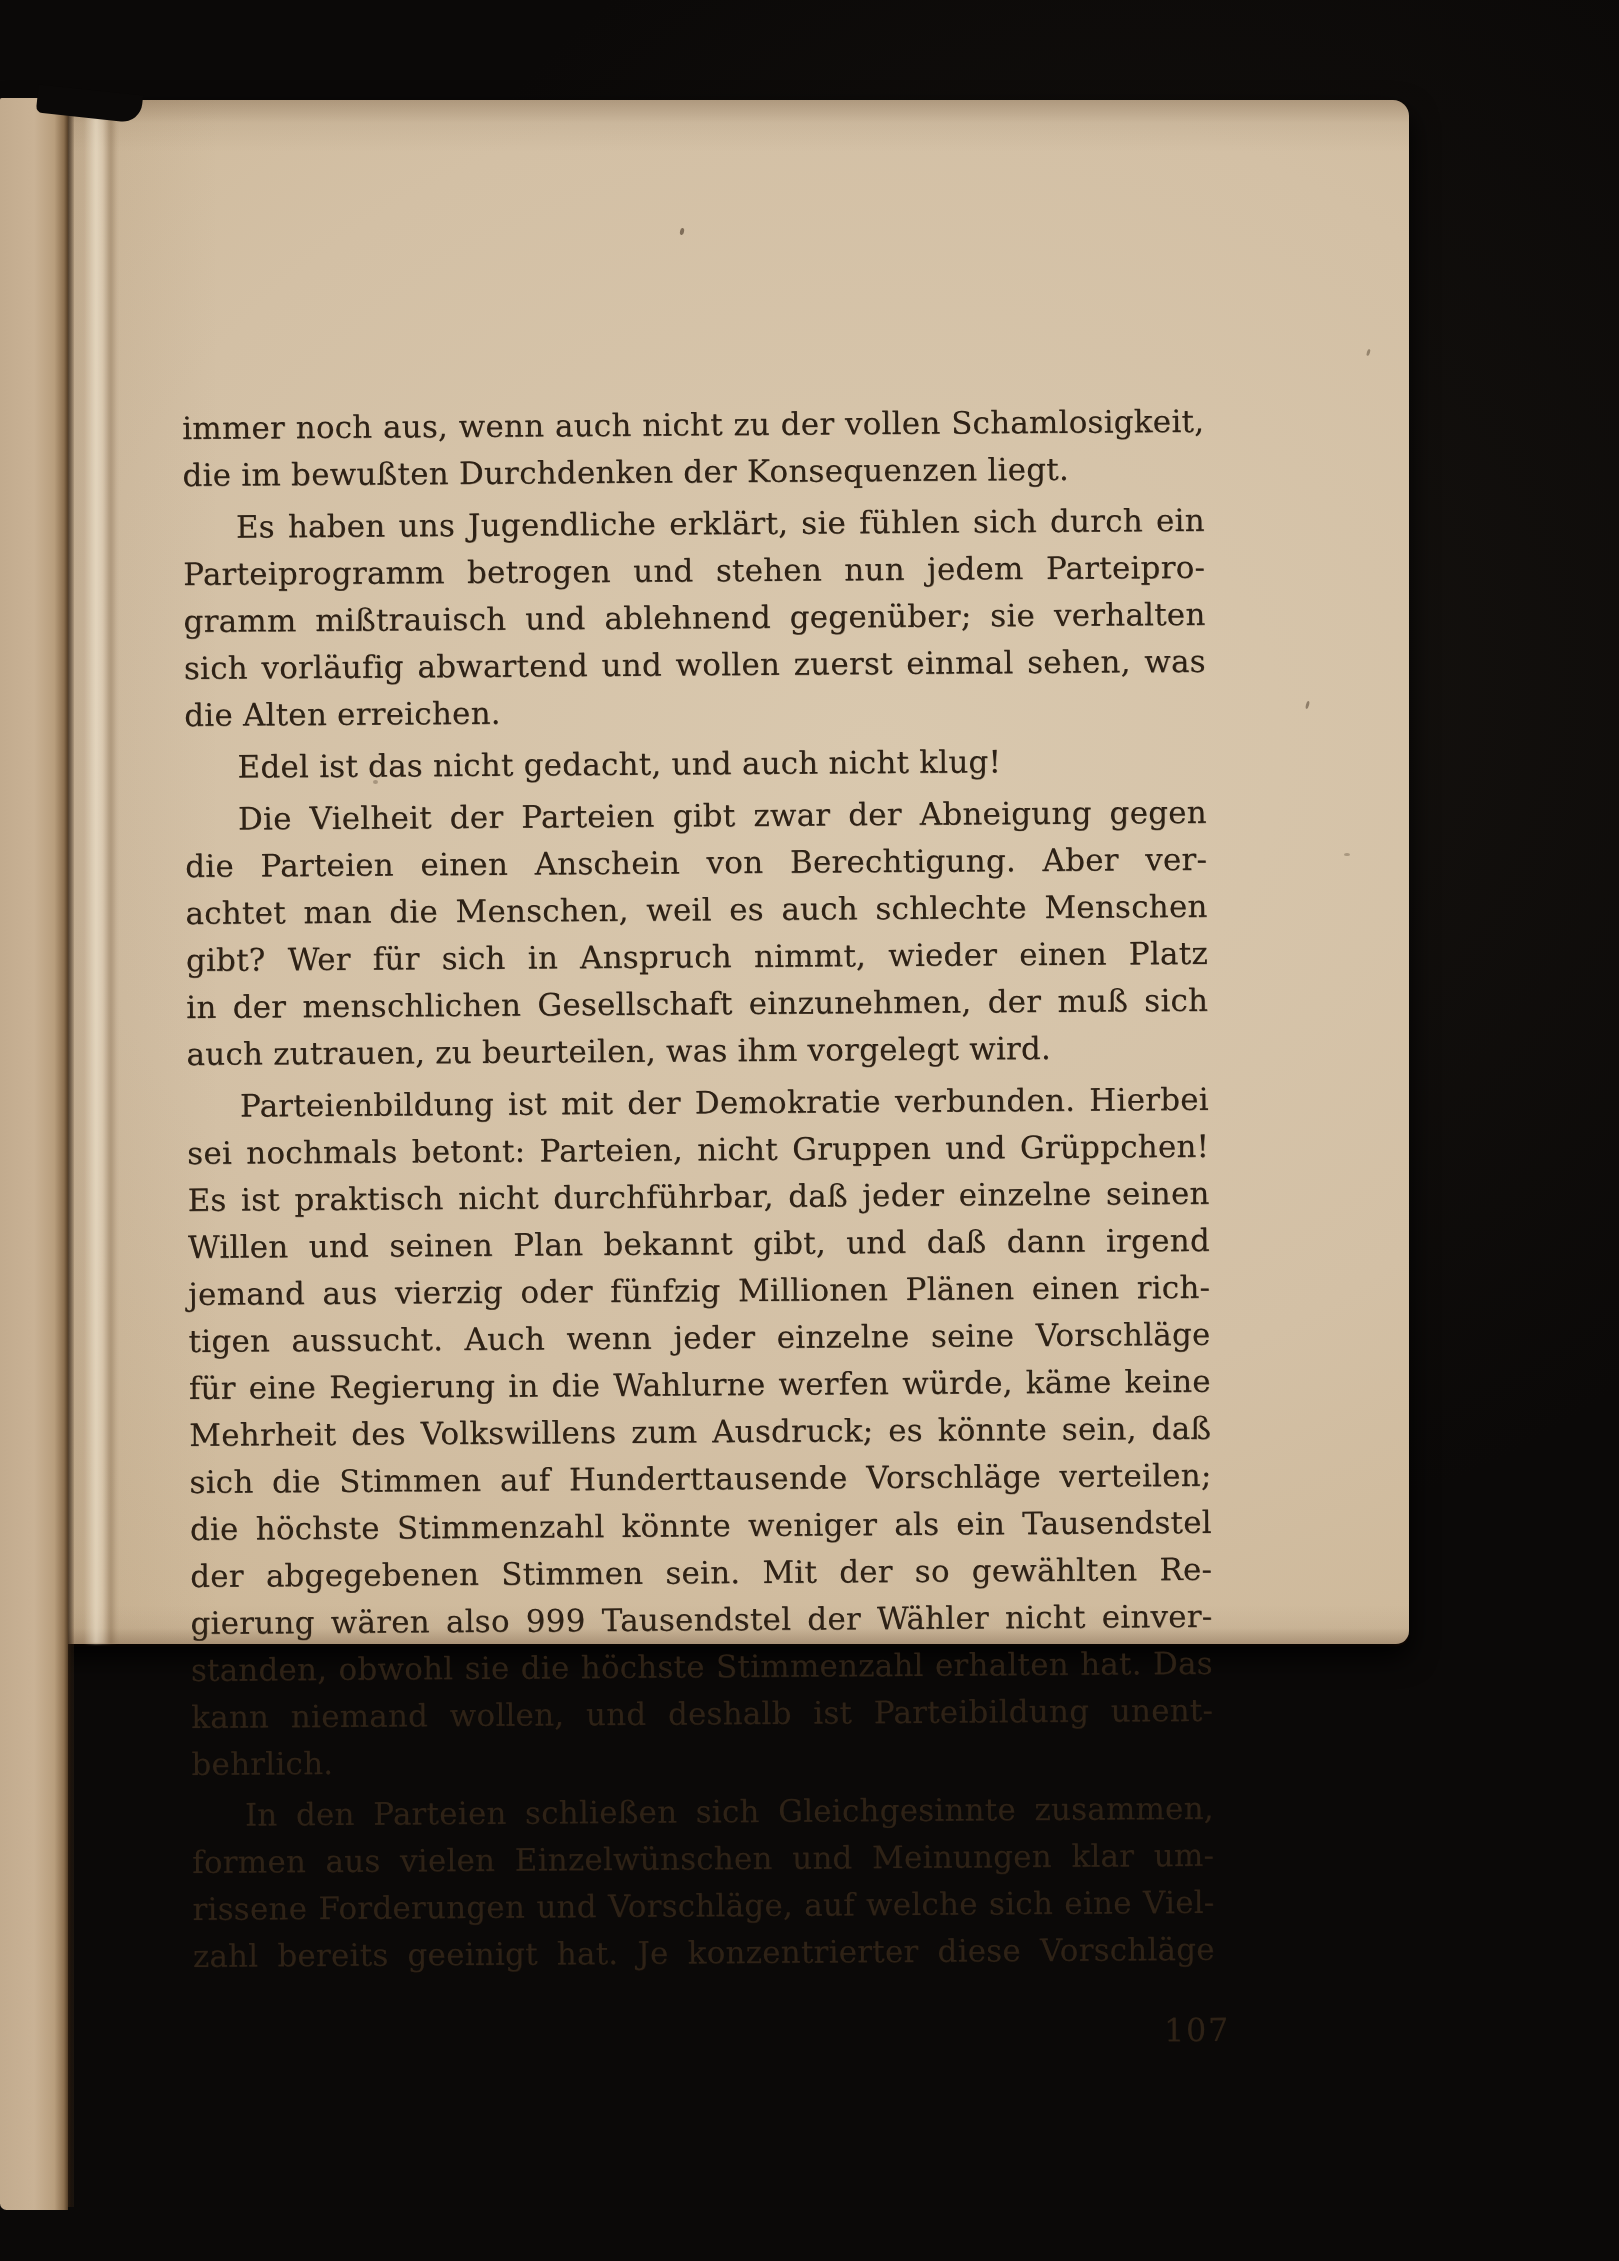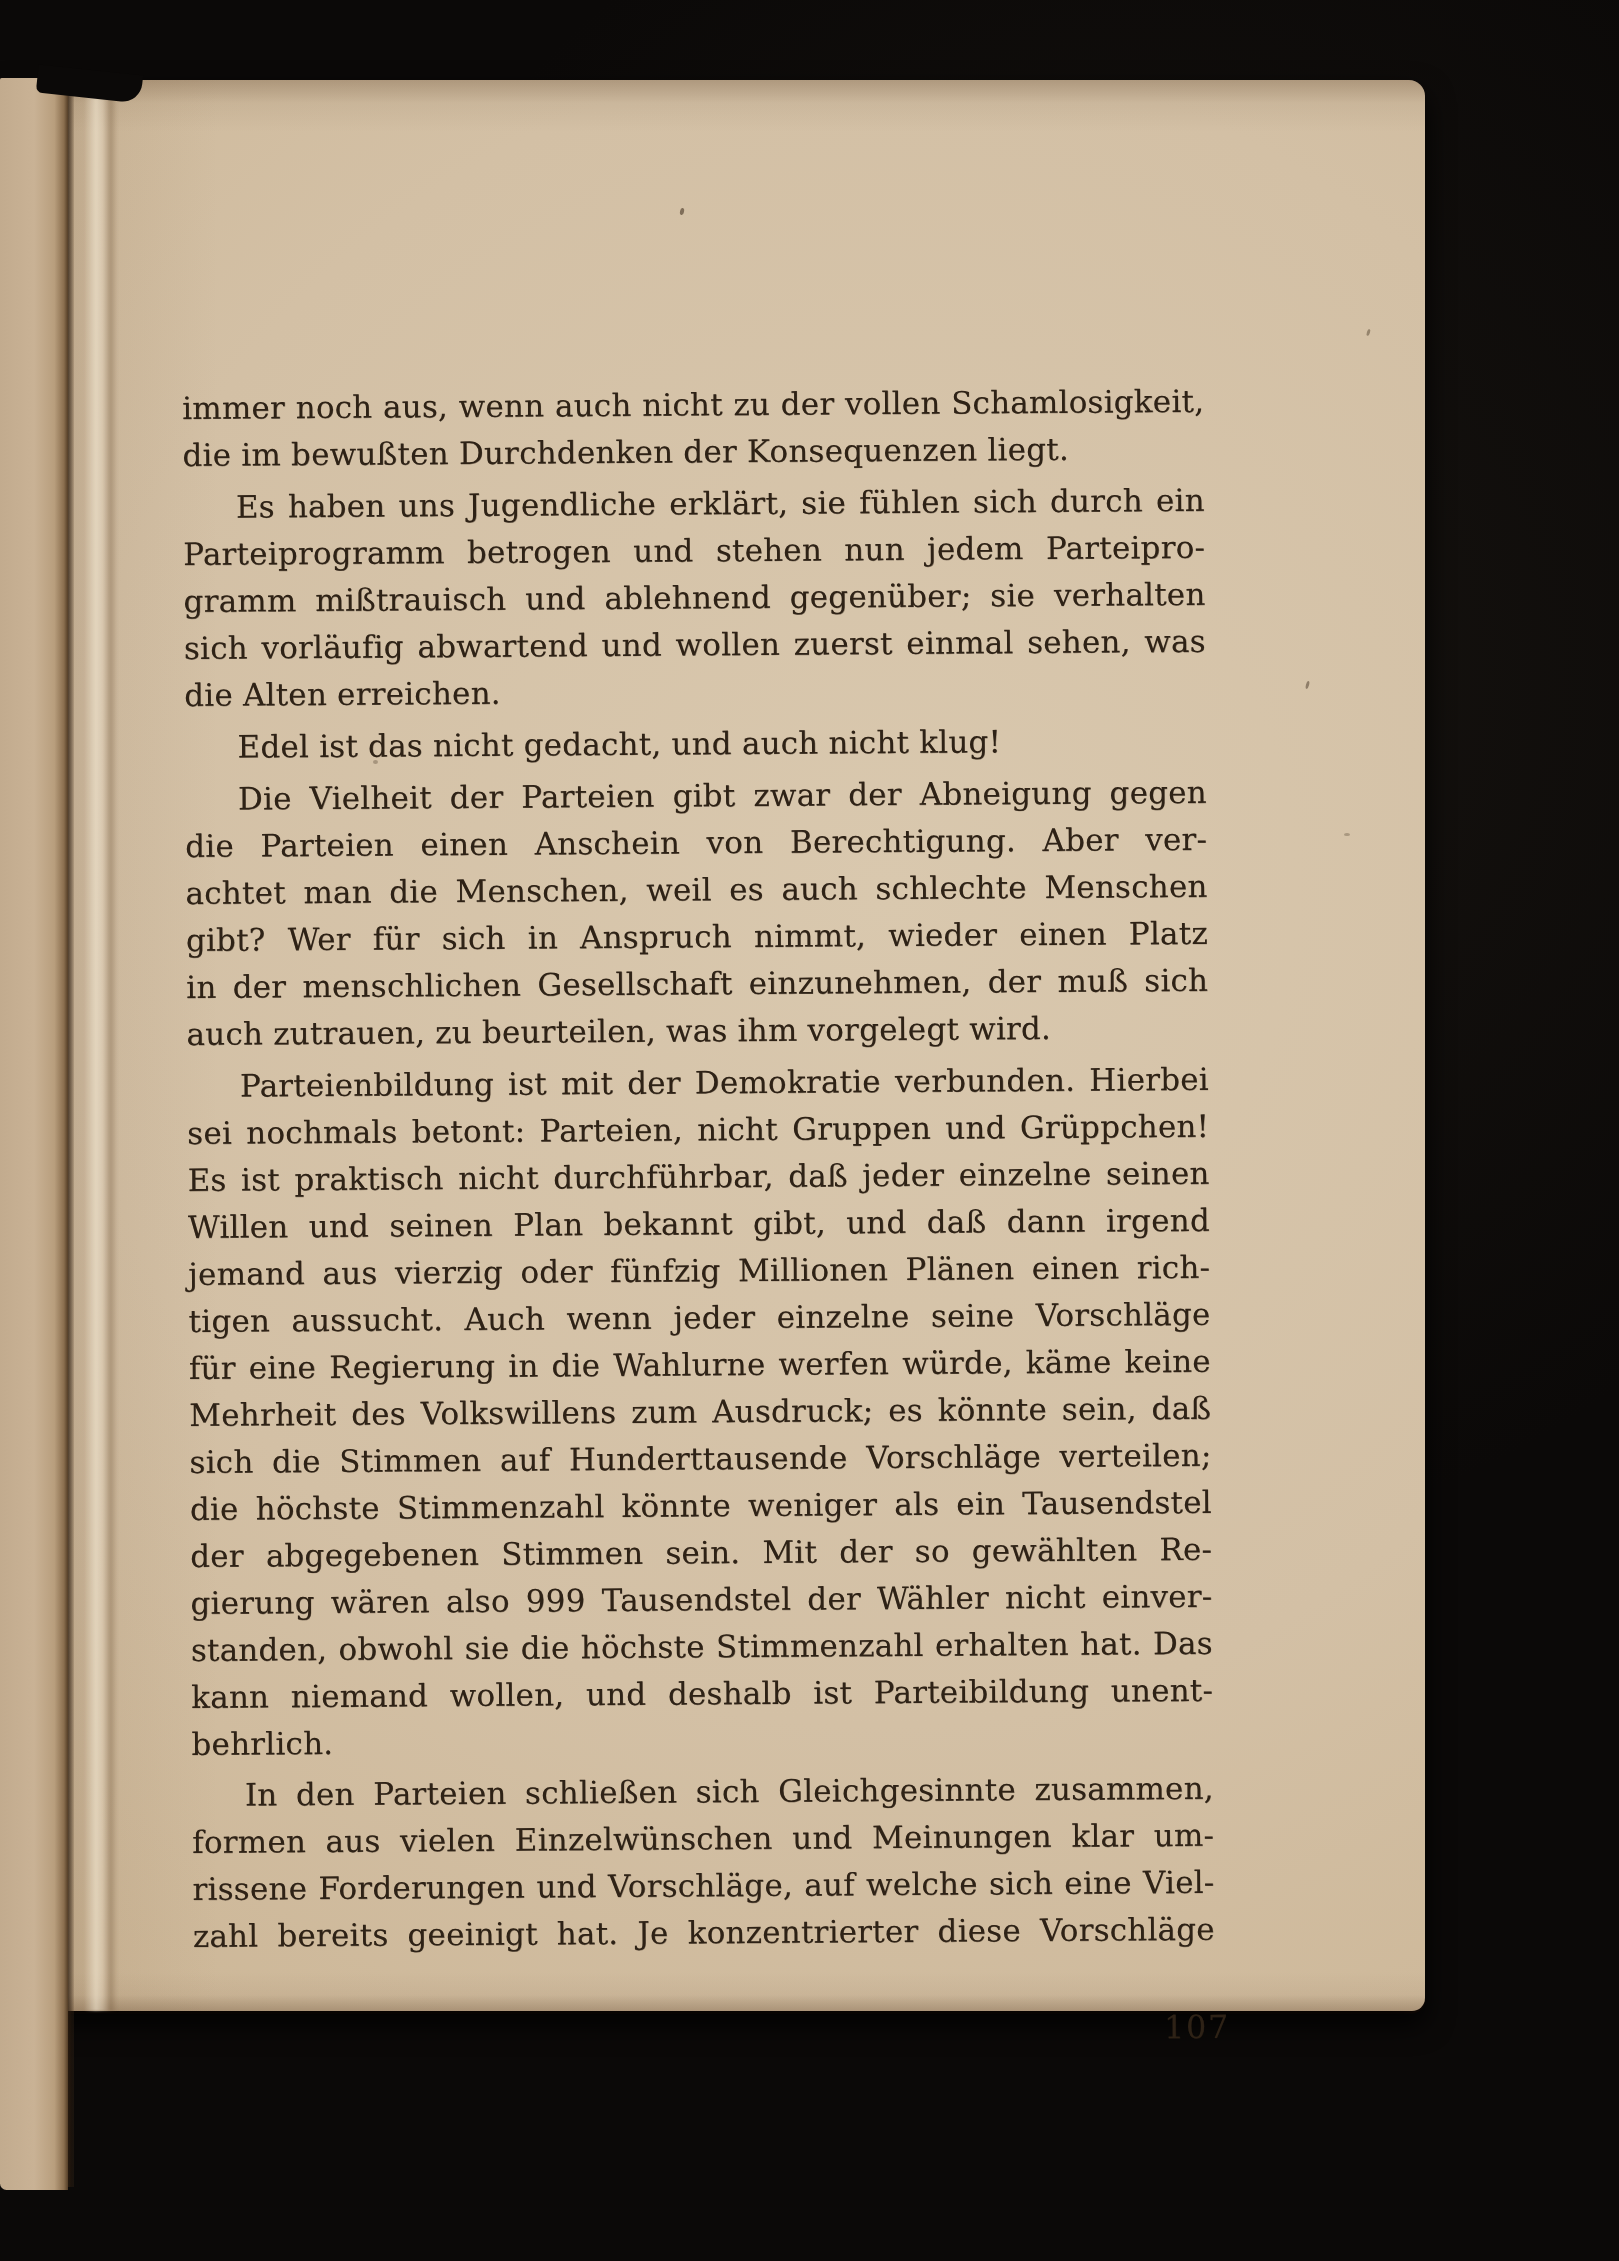--- a/index.html
+++ b/index.html
@@ -18,31 +18,30 @@
     position: absolute;
     inset: 0;
     background:
       radial-gradient(95% 70% at 70% 30%, rgba(44,38,30,0.35) 0%, rgba(0,0,0,0) 55%),
       #0b0908;
   }
   
   .page {
     position: absolute;
     left: 0;
-    top: 80px;
+    top: 100px;
     width: 1409px;
-    height: 1931px;
+    height: 1544px;
     border-radius: 2.4px 16px 13px 4.9px;
     background:
       linear-gradient(180deg, rgba(90,62,36,0.30) 0px, rgba(90,62,36,0.07) 23px, rgba(0,0,0,0) 52px),
       linear-gradient(0deg, rgba(74,44,22,0.28) 0px, rgba(74,44,22,0.05) 16px, rgba(0,0,0,0) 39px),
       linear-gradient(90deg, rgba(72,50,30,0.40) 0px, rgba(110,82,54,0.20) 61px, rgba(142,112,80,0.10) 109px, rgba(0,0,0,0) 219px),
       radial-gradient(120% 90% at 62% 42%, #d9c8ae 0%, #d3c0a5 48%, #ccb696 82%, #c2aa87 100%);
     box-shadow: 0 13px 27.5px rgba(0,0,0,0.9), 0 2.4px 0 rgba(48,20,8,0.55);
-    padding-left: 16px;
   }
   
   .edge-strip {
     position: absolute;
     left: 0;
     top: -2.4px;
     width: 68px;
     height: 2112px;
     background: linear-gradient(90deg, #c2ab8e 0%, #c9b295 50%, #b89e7d 80%, #8a6e4e 94%, #543e27 100%);
     border-radius: 1.6px 0 0 6.5px;
@@ -103,21 +102,20 @@
   .line.first-indent { padding-left: 53px; }
   .page-number {
     position: absolute;
     left: 1164px;
     top: 1911px;
     font-size: 32px;
     letter-spacing: 1.6px;
     color: #2e2216;
     transform: rotate(-0.4deg);
     text-shadow: 0.3px 0.4px 0.6px rgba(46,34,22,0.45);
-    margin-top: 17px;
   }
   
   .speck {
     position: absolute;
     background: rgba(58,42,26,0.55);
     border-radius: 50%;
   }
   .speck.s1 { left: 680px;  top: 128px;  width: 4px;  height: 7.3px; transform: rotate(12deg); }
   .speck.s2 { left: 1367px; top: 249px;  width: 3.2px;  height: 6.5px; transform: rotate(18deg); background: rgba(58,42,26,0.4); }
   .speck.s3 { left: 1306px; top: 601px;  width: 3.2px;  height: 8px; transform: rotate(15deg); background: rgba(58,42,26,0.45); }

